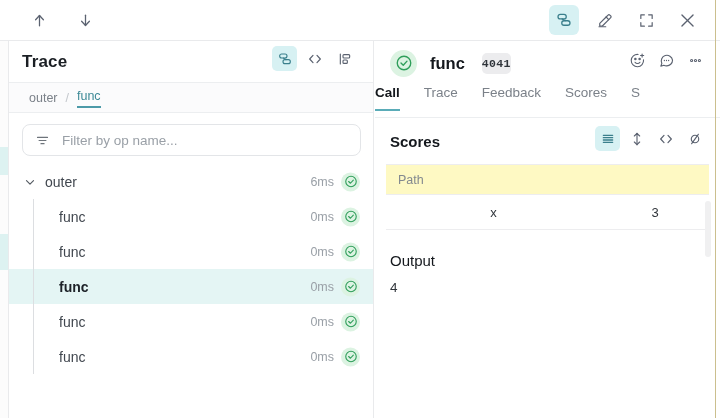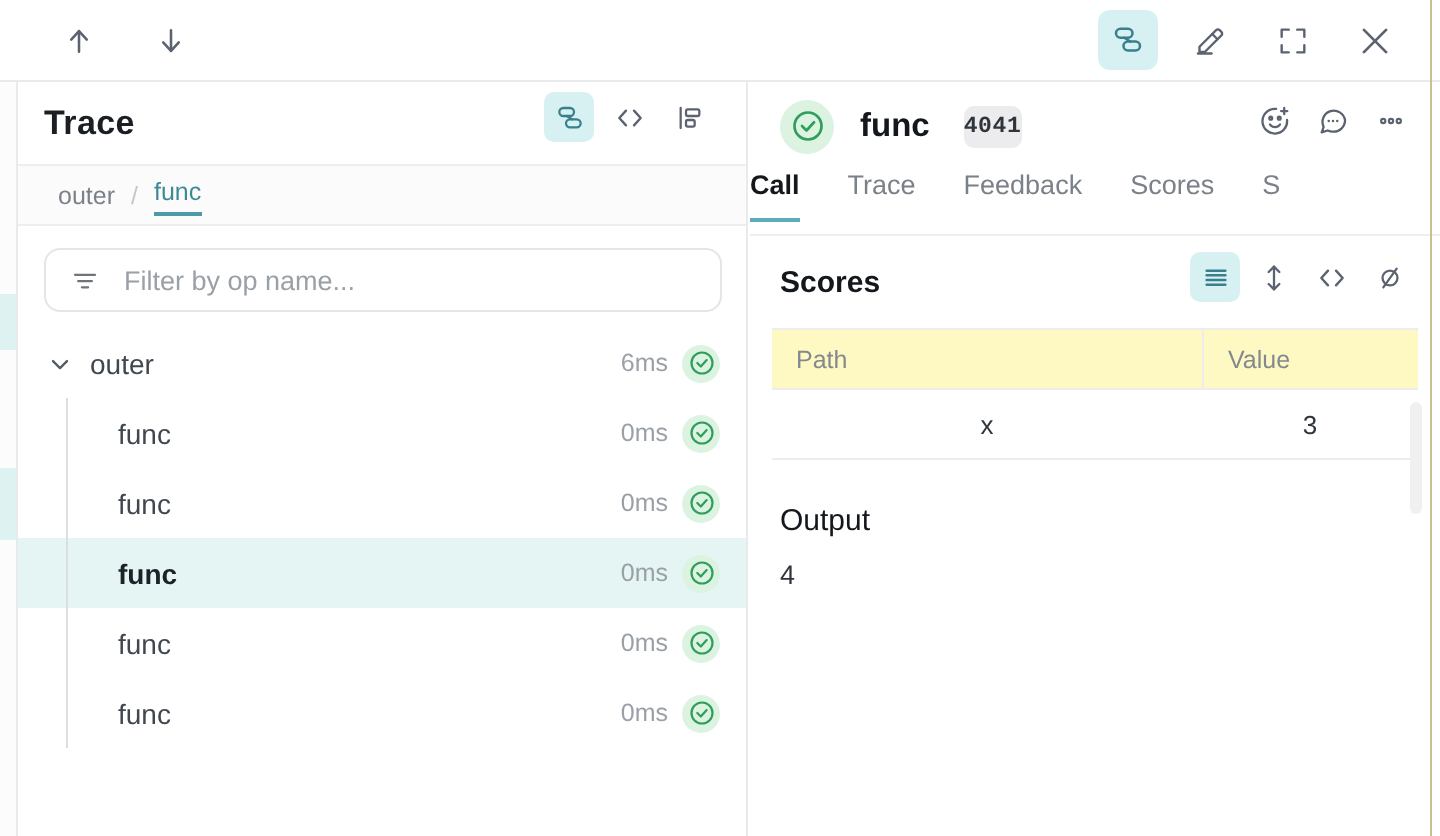--- a/index.html
+++ b/index.html
@@ -638,21 +638,20 @@
             <circle cx="12" cy="12" r="5.6"></circle>
             <line x1="7" y1="19" x2="17" y2="5"></line>
           </svg>
         </button>
       </div>
     </div>
 
     <div class="kv-table">
       <div class="kv-head">
         <div class="col path">Path</div>
-        <div class="col value">Value</div>
       </div>
       <div class="kv-row">
         <div class="cell path">x</div>
         <div class="cell value">3</div>
       </div>
     </div>
 
     <div class="output-head">Output</div>
     <div class="output-val">4</div>
 

